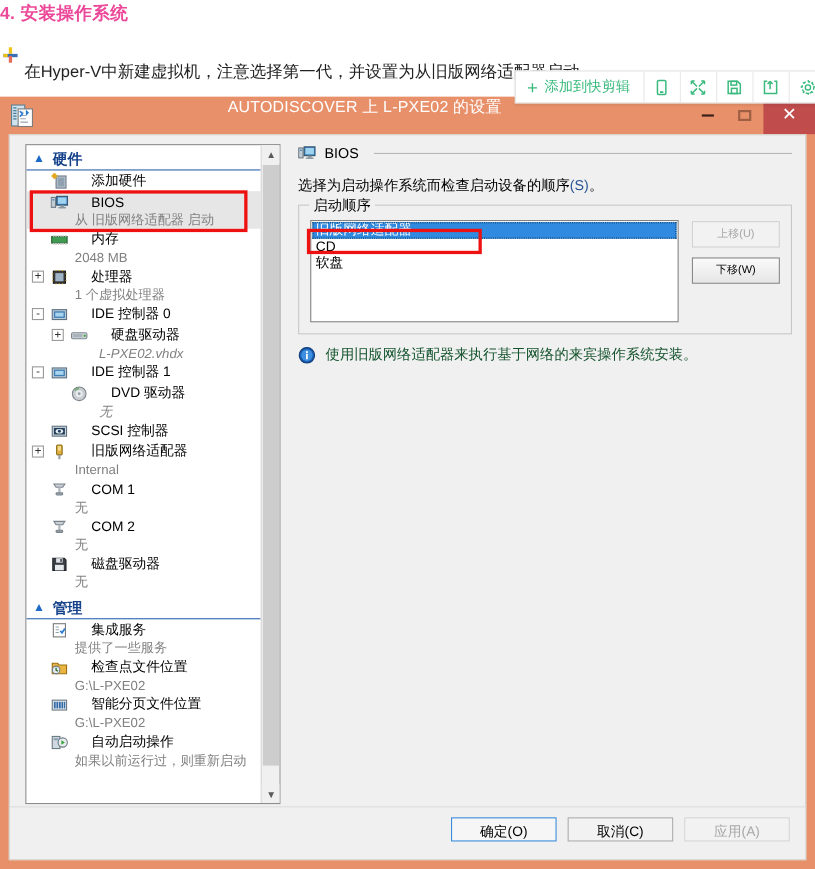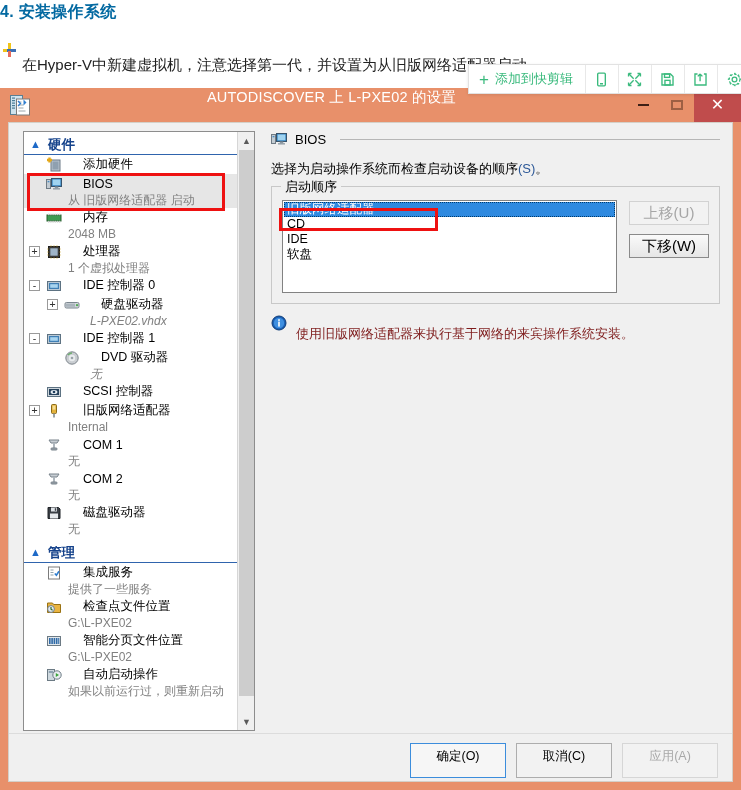--- a/index.html
+++ b/index.html
@@ -8,21 +8,21 @@
     width: 741px; height: 790px;
     background: #ffffff;
     font-family: "Liberation Sans", "DejaVu Sans", sans-serif;
     overflow: hidden;
   }
   #page { position: relative; width: 741px; height: 790px; background:#fff; }
 
   
   .art-heading {
     position:absolute; left:0; top:2px;
-    font-size:16px; font-weight:bold; color:#0369a1; letter-spacing:0.3px;
+    font-size:16px; font-weight:bold; color:#ec4899; letter-spacing:0.3px;
   }
   .art-marker {
     position:absolute; left:2px; top:42px; width:16px; height:16px;
   }
   .art-para {
     position:absolute; left:22px; top:56px;
     font-size:15px; color:#222; white-space:nowrap;
   }
 
   
@@ -145,40 +145,40 @@
     padding:13px 10px 10px 10px; display:flex; gap:12px;
   }
   .listbox {
     flex:1; height:93px; background:#fff; border:1px solid #828282;
     padding:1px; font-size:12.5px; overflow:hidden;
   }
   .listbox .li { height:15px; line-height:15px; padding-left:3px; color:#000; }
   .listbox .li.sel { background:#2f8ae0; color:#fff; outline:1px dotted #003a6b; outline-offset:-1px; }
   .btncol { width:80px; display:flex; flex-direction:column; gap:9px; padding-top:1px; }
   .btn {
-    height:24px; font-size:15px; text-align:center; line-height:22px;
+    height:24px; font-size:10px; text-align:center; line-height:22px;
     border:1px solid #adadad; background:#f2f2f2; color:#000;
     font-family:"Liberation Sans", sans-serif;
   }
   .btn.disabled { color:#a6a6a6; border-color:#d2d2d2; background:#f2f2f2; }
   .btn.dark { border-color:#8a8a8a; background: linear-gradient(#fafafa,#e6e6e6); }
 
   .note { margin-top:10px; display:flex; align-items:flex-start; gap:9px; }
-  .note-txt { font-size:13px; color:#7f1d1d; line-height:16px;margin-top:12px; }
+  .note-txt { font-size:13px; color:#14532d; line-height:16px; }
 
   
   .footer {
     position:absolute; left:0; right:0; bottom:0; height:48px;
     background:#f0f0f0; border-top:1px solid #dcdcdc;
   }
   .footer-inner {
     position:absolute; right:14px; top:9px; display:flex; gap:10px;
   }
   .fbtn {
-    width:96px; height:35px; line-height:25px; text-align:center;
+    width:96px; height:22px; line-height:25px; text-align:center;
     font-size:12.5px; border:1px solid #adadad; background:#f2f2f2; color:#000;
   }
   .fbtn.default { border:1px solid #3c8ddc; background:#f6f6f6; }
   .fbtn.disabled { color:#a8a8a8; border-color:#d6d6d6; }
 
   
   .redbox {
     position:absolute; border:3px solid #ee1111; z-index:60; pointer-events:none;
   }
 </style>
@@ -583,21 +583,20 @@
         <div class="c-desc">
           <span>选择为启动操作系统而检查启动设备的顺序</span><span class="accel">(S)</span><span>。</span>
         </div>
 
         <div class="group">
           <span class="group-legend">启动顺序</span>
           <div class="group-box">
             <div class="listbox">
               <div class="li sel">旧版网络适配器</div>
               <div class="li">CD</div>
-              <div class="li">IDE</div>
               <div class="li">软盘</div>
             </div>
             <div class="btncol">
               <div class="btn disabled">上移(U)</div>
               <div class="btn dark">下移(W)</div>
             </div>
           </div>
         </div>
 
         <div class="note">

